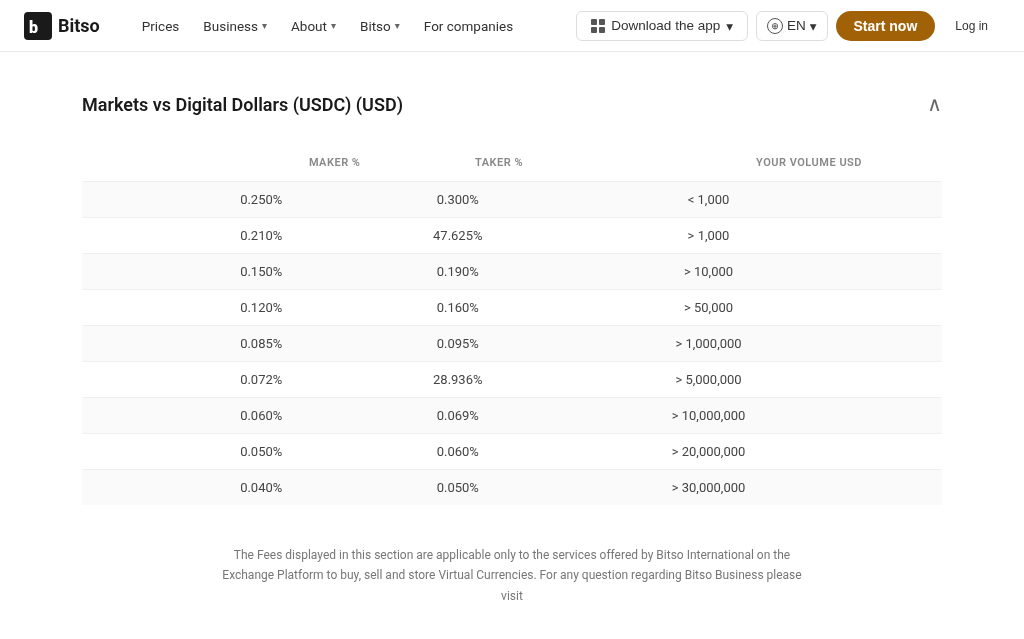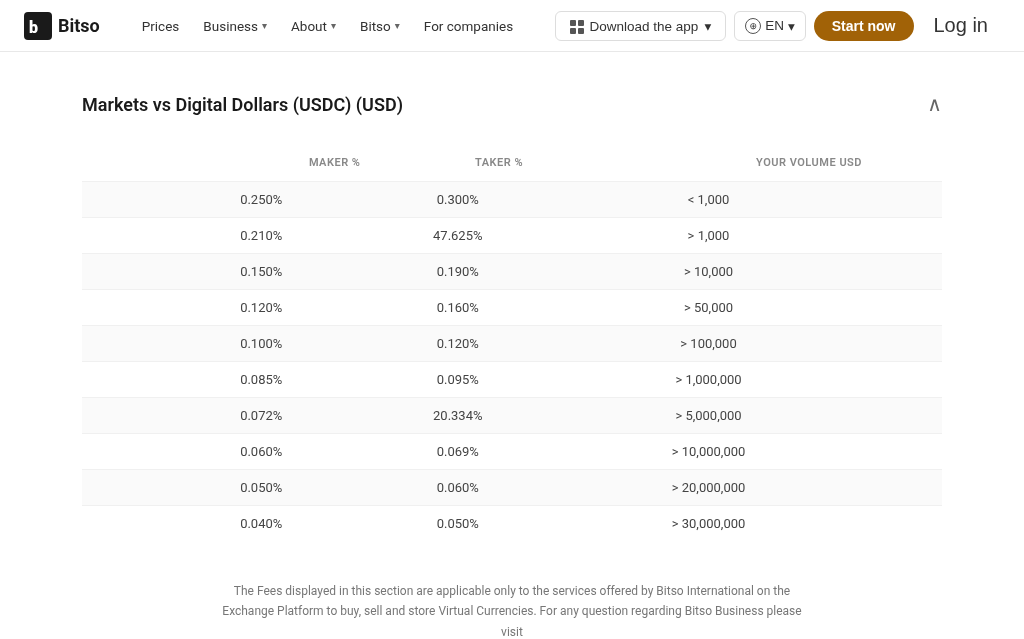--- a/index.html
+++ b/index.html
@@ -15,39 +15,39 @@
     .nav-logo-text { font-size: 18px; font-weight: 700; color: #1a1a1a; }
     .nav-links { display: flex; align-items: center; gap: 4px; flex: 1; }
     .nav-link {
       display: flex; align-items: center; gap: 4px; padding: 6px 10px;
       color: #333; text-decoration: none; font-size: 13.5px; cursor: pointer;
       border-radius: 4px;
     }
     .nav-link .chevron { font-size: 10px; color: #666; }
     .nav-right { display: flex; align-items: center; gap: 8px; }
     .download-btn {
-      display: flex; align-items: flex-end; gap: 6px; padding: 6px 14px;
+      display: flex; align-items: center; gap: 6px; padding: 6px 14px;
       border: 1px solid #ddd; border-radius: 6px; cursor: pointer;
       font-size: 13.5px; color: #333; background: #fff;
     }
     .download-icon { display: grid; grid-template-columns: 1fr 1fr; gap: 2px; width: 14px; height: 14px; }
     .download-icon span { background: #555; border-radius: 1px; display: block; }
     .lang-btn {
       display: flex; align-items: center; gap: 4px; padding: 6px 10px;
       border: 1px solid #ddd; border-radius: 6px; cursor: pointer;
       font-size: 13.5px; color: #333; background: #fff;
     }
     .globe-icon { width: 16px; height: 16px; border-radius: 50%; border: 1.5px solid #555; display: flex; align-items: center; justify-content: center; font-size: 9px; }
     .start-btn {
       padding: 7px 18px; background: #a16207; color: #fff; border: none;
       border-radius: 20px; font-size: 14px; font-weight: 600; cursor: pointer;
     }
     .login-btn {
       padding: 6px 12px; background: none; border: none; color: #333;
-      font-size: 20px; cursor: pointer; font-weight: 500;
+      font-size: 12px; cursor: pointer; font-weight: 500;
     }
 
     
     main { max-width: 900px; margin: 0 auto; padding: 40px 20px 60px; }
 
     .section-header {
       display: flex; justify-content: space-between; align-items: center;
       margin-bottom: 32px;
     }
     .section-title { font-size: 18px; font-weight: 600; color: #1a1a1a; }
@@ -159,32 +159,27 @@
           <td>0.150%</td>
           <td>0.190%</td>
           <td>&gt; 10,000</td>
         </tr>
         <tr>
           <td>0.120%</td>
           <td>0.160%</td>
           <td>&gt; 50,000</td>
         </tr>
         <tr>
-          <td>0.100%</td>
-          <td>0.120%</td>
-          <td>&gt; 100,000</td>
-        </tr>
-        <tr>
           <td>0.085%</td>
           <td>0.095%</td>
           <td>&gt; 1,000,000</td>
         </tr>
         <tr>
           <td>0.072%</td>
-          <td>20.334%</td>
+          <td>28.936%</td>
           <td>&gt; 5,000,000</td>
         </tr>
         <tr>
           <td>0.060%</td>
           <td>0.069%</td>
           <td>&gt; 10,000,000</td>
         </tr>
         <tr>
           <td>0.050%</td>
           <td>0.060%</td>

